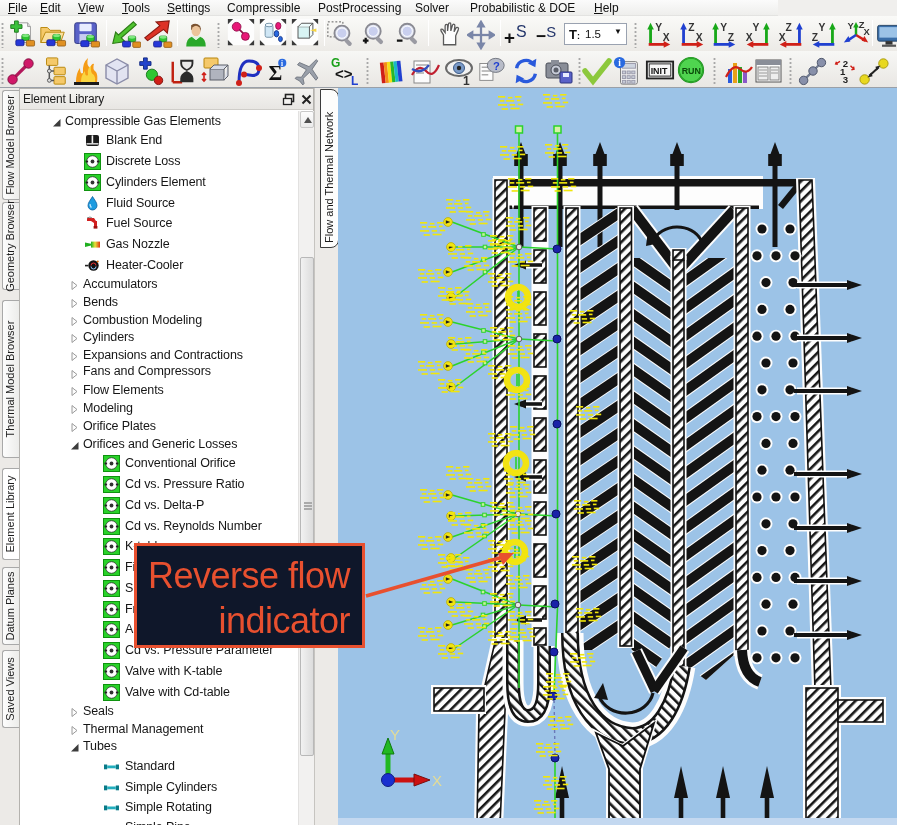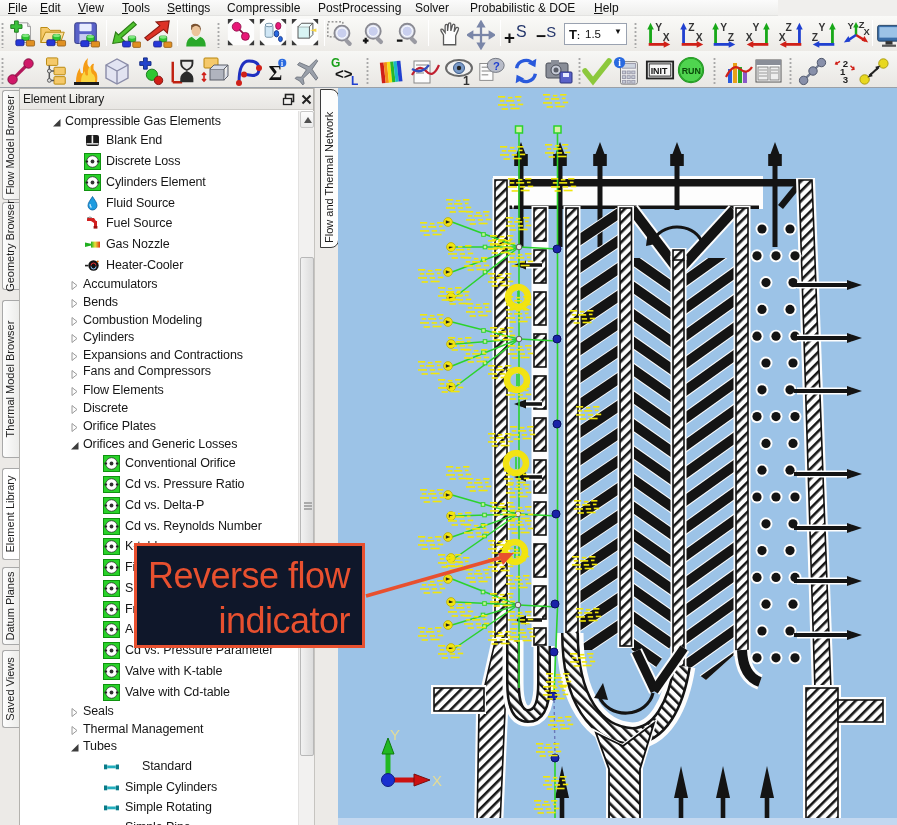--- a/index.html
+++ b/index.html
@@ -561,21 +561,21 @@
         <path d="M3,1.5 L8,5.5 L3,9.5 z" fill="#fdfdfd" stroke="#9a9a9a"></path>
       </svg>
 <div class="row" style="top:253px;left:63px">Fans and Compressors</div>
 <svg style="position:absolute;top:257.5px;left:49px" width="11" height="11" viewBox="0 0 11 11">
         <path d="M3,1.5 L8,5.5 L3,9.5 z" fill="#fdfdfd" stroke="#9a9a9a"></path>
       </svg>
 <div class="row" style="top:272.0px;left:63px">Flow Elements</div>
 <svg style="position:absolute;top:275.0px;left:49px" width="11" height="11" viewBox="0 0 11 11">
         <path d="M3,1.5 L8,5.5 L3,9.5 z" fill="#fdfdfd" stroke="#9a9a9a"></path>
       </svg>
-<div class="row" style="top:290.0px;left:63px">Discrete</div>
+<div class="row" style="top:290.0px;left:63px">Modeling</div>
 <svg style="position:absolute;top:293.0px;left:49px" width="11" height="11" viewBox="0 0 11 11">
         <path d="M3,1.5 L8,5.5 L3,9.5 z" fill="#fdfdfd" stroke="#9a9a9a"></path>
       </svg>
 <div class="row" style="top:307.5px;left:63px">Orifice Plates</div>
 <svg style="position:absolute;top:310.5px;left:49px" width="11" height="11" viewBox="0 0 11 11">
         <path d="M3,1.5 L8,5.5 L3,9.5 z" fill="#fdfdfd" stroke="#9a9a9a"></path>
       </svg>
 <div class="row" style="top:325.5px;left:63px">Orifices and Generic Losses</div>
 <svg style="position:absolute;top:328.5px;left:49px" width="11" height="11" viewBox="0 0 11 11">
         <path d="M9.5,2 L9.5,9.5 L2,9.5 z" fill="#3c3c3c"></path>
@@ -705,21 +705,21 @@
         <path d="M3,1.5 L8,5.5 L3,9.5 z" fill="#fdfdfd" stroke="#9a9a9a"></path>
       </svg>
 <div class="row" style="top:610.5px;left:63px">Thermal Management</div>
 <svg style="position:absolute;top:613.5px;left:49px" width="11" height="11" viewBox="0 0 11 11">
         <path d="M3,1.5 L8,5.5 L3,9.5 z" fill="#fdfdfd" stroke="#9a9a9a"></path>
       </svg>
 <div class="row" style="top:628.0px;left:63px">Tubes</div>
 <svg style="position:absolute;top:631.0px;left:49px" width="11" height="11" viewBox="0 0 11 11">
         <path d="M9.5,2 L9.5,9.5 L2,9.5 z" fill="#3c3c3c"></path>
       </svg>
-<div class="row" style="top:647.5px;left:122px">Standard</div>
+<div class="row" style="top:647.5px;left:105px">Standard</div>
 <div style="position:absolute;top:646.5px;left:83px;width:17px;height:17px">
         <svg class="ic" width="17" height="17" viewBox="0 0 17 17">
           <rect x="1" y="6.5" width="3.2" height="4.8" fill="#0a7a88"></rect>
           <rect x="12.8" y="6.5" width="3.2" height="4.8" fill="#0a7a88"></rect>
           <rect x="4.2" y="7.5" width="8.6" height="2.8" fill="#22aebe"></rect>
         </svg>
       </div>
 <div class="row" style="top:668.5px;left:105px">Simple Cylinders</div>
 <div style="position:absolute;top:667.5px;left:83px;width:17px;height:17px">
         <svg class="ic" width="17" height="17" viewBox="0 0 17 17">

